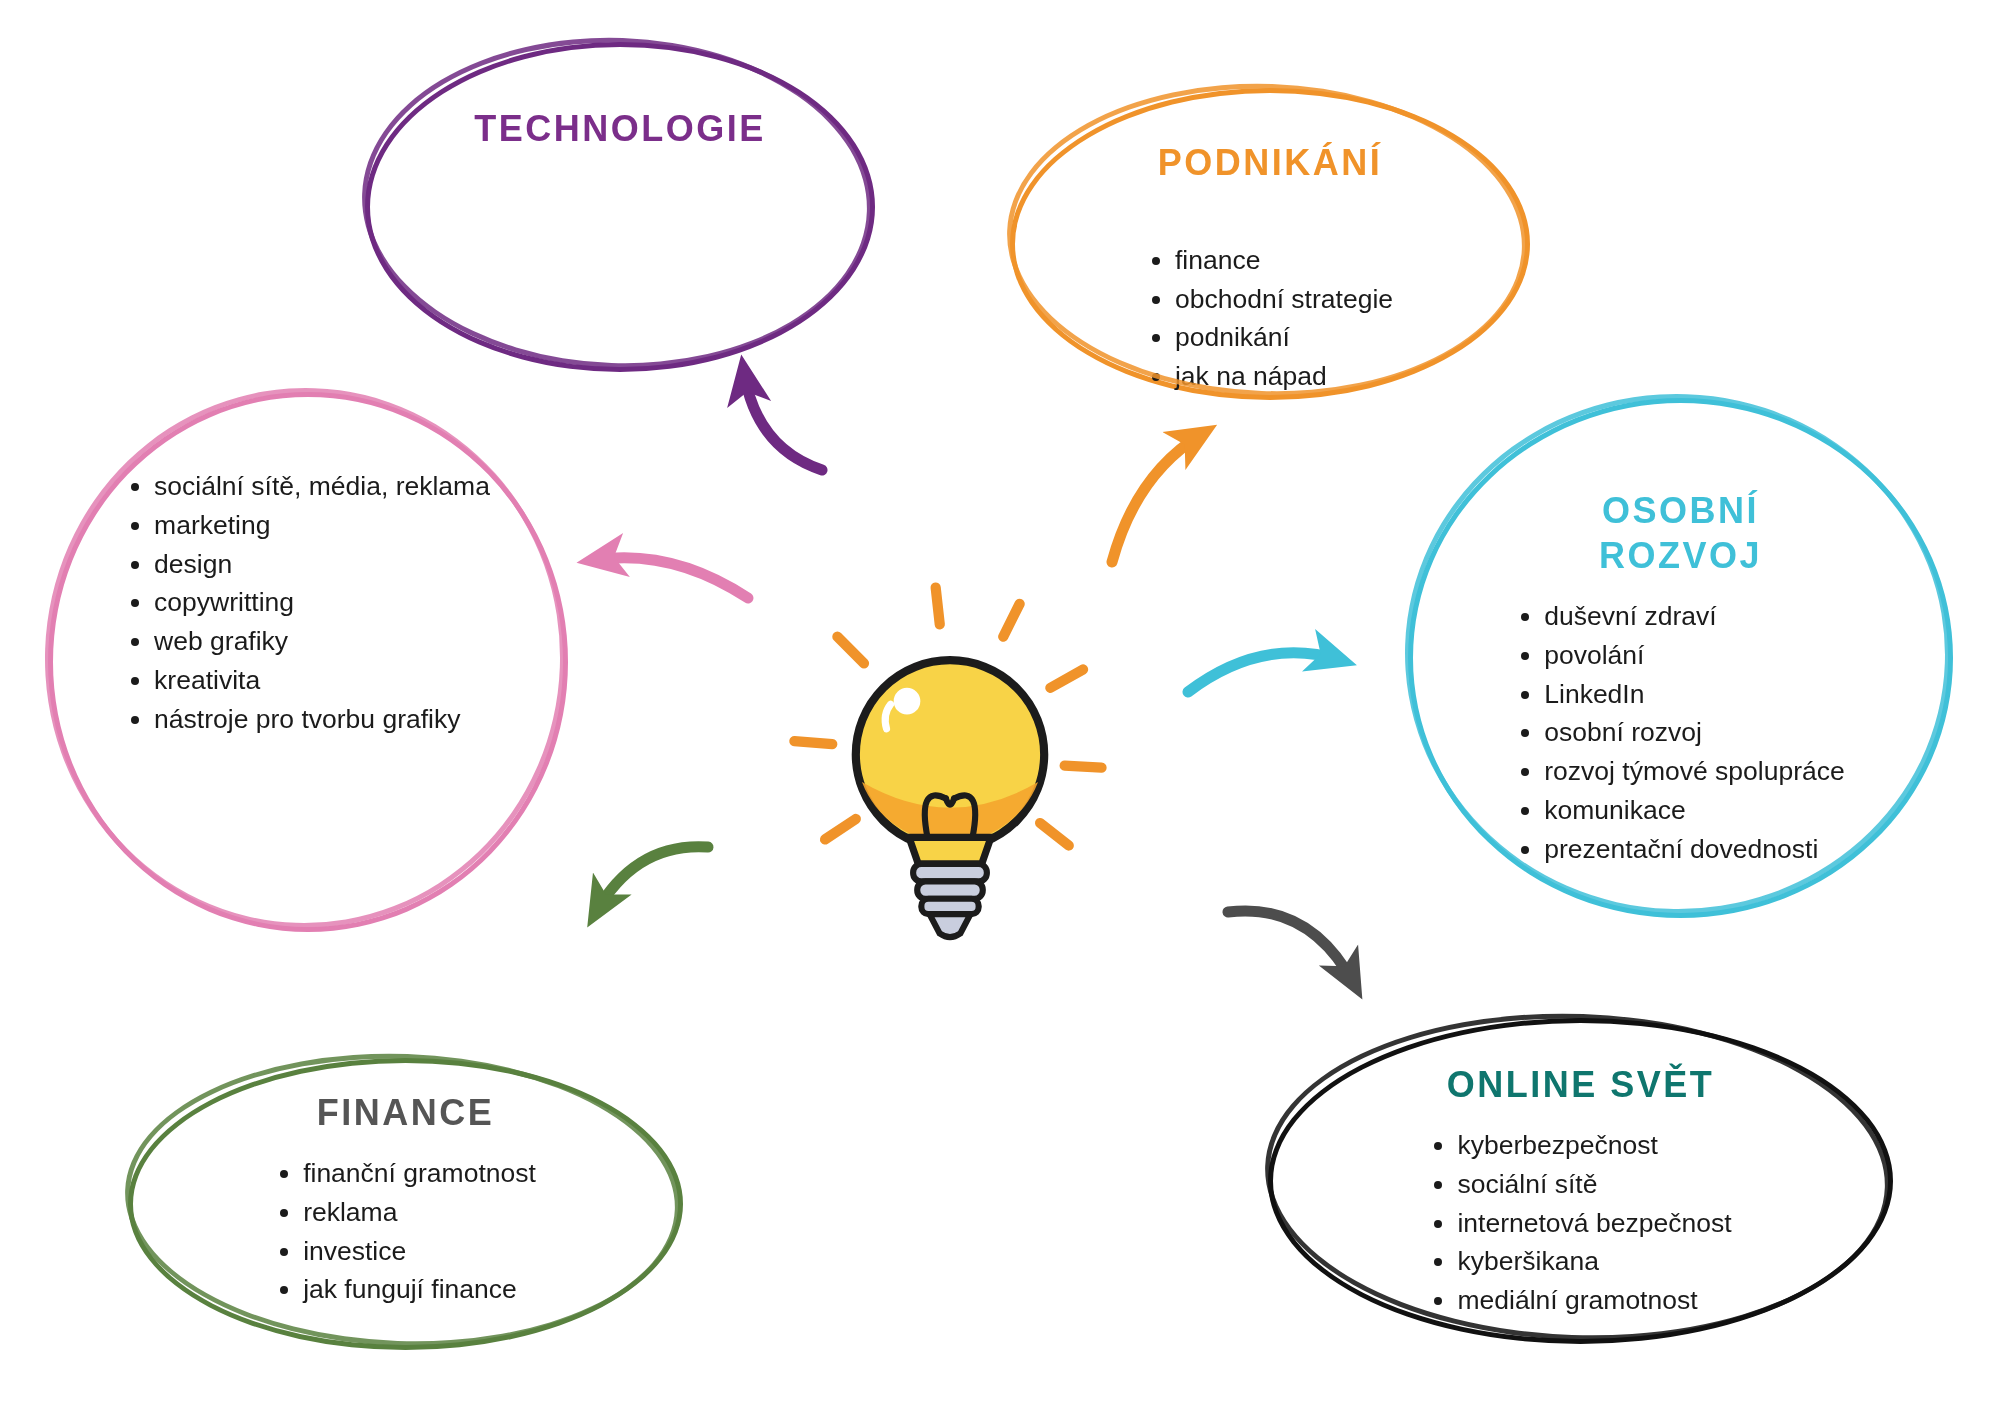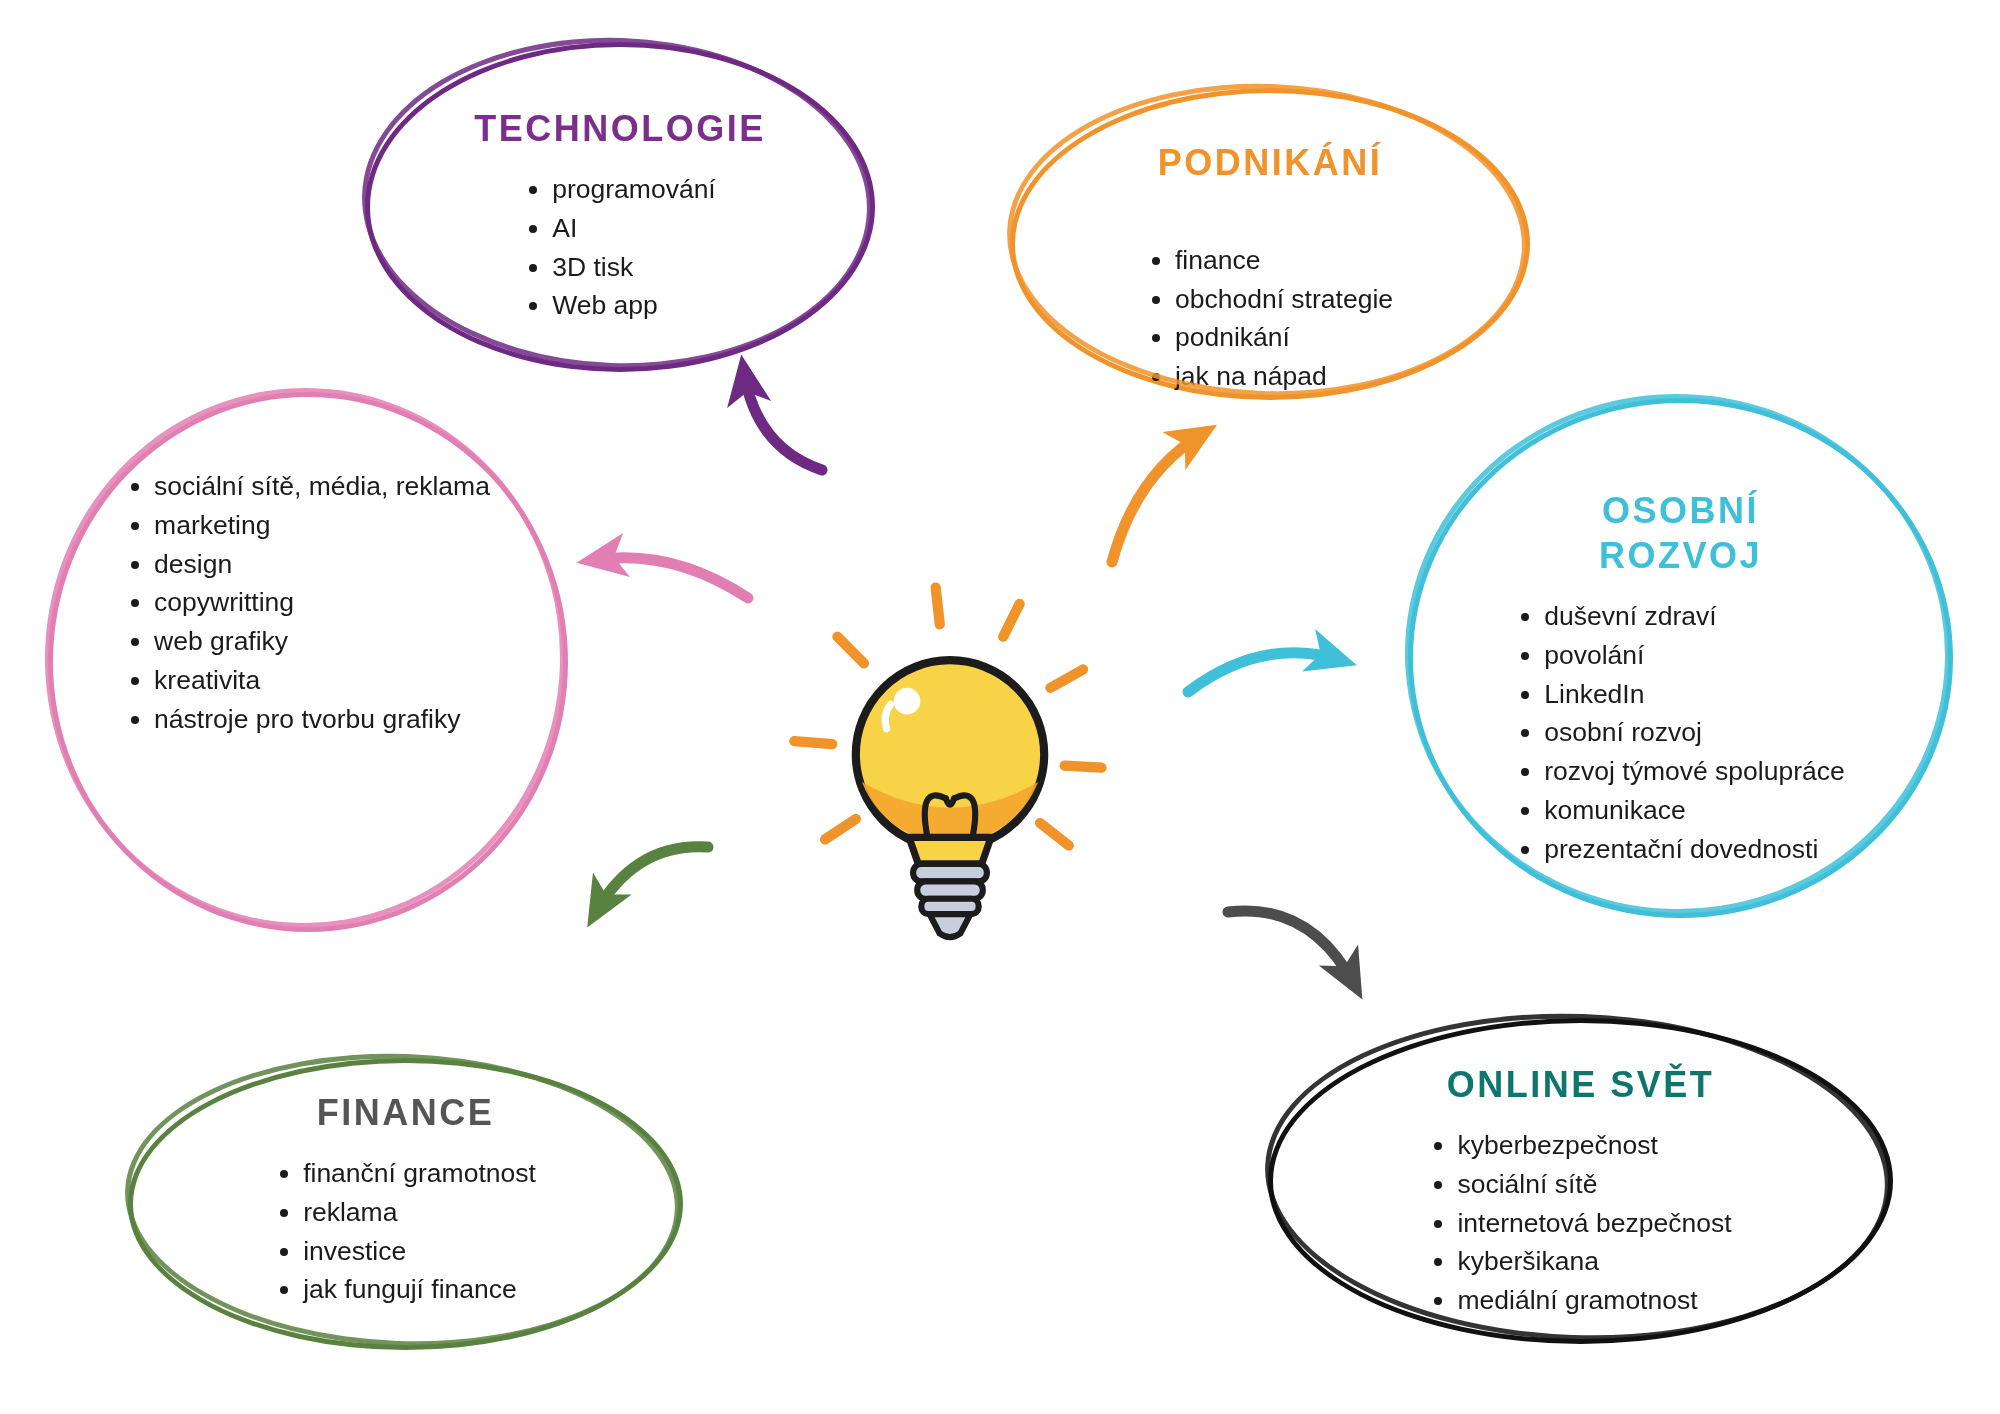--- a/index.html
+++ b/index.html
@@ -109,26 +109,20 @@
         <rect x="138" y="309" width="64" height="17" rx="8"></rect>
         <rect x="142" y="326" width="56" height="15" rx="7"></rect>
         <path d="M 150 341 L 190 341 L 180 360 Q 170 367 160 360 z"></path>
       </g>
     </svg>
   </div>
 
   <div class="bubble b-tech" style="left: 365px; top: 42px; width: 510px; height: 330px; color: rgb(110, 42, 130);">
     <div class="bubble-inner">
       <div class="bubble-title" style="color: rgb(123, 46, 138);">TECHNOLOGIE</div>
-      <ul class="bubble-list">
-          <li>programování</li>
-          <li>AI</li>
-          <li>3D tisk</li>
-          <li>Web app</li>
-        </ul>
     </div>
   </div>
 
   <div class="bubble b-podn" style="left: 1010px; top: 88px; width: 520px; height: 312px; color: rgb(240, 147, 42);">
     <div class="bubble-inner">
       <div class="bubble-title" style="color: rgb(240, 147, 42);">PODNIKÁNÍ</div>
       <ul class="bubble-list">
           <li>finance</li>
           <li>obchodní strategie</li>
           <li>podnikání</li>

